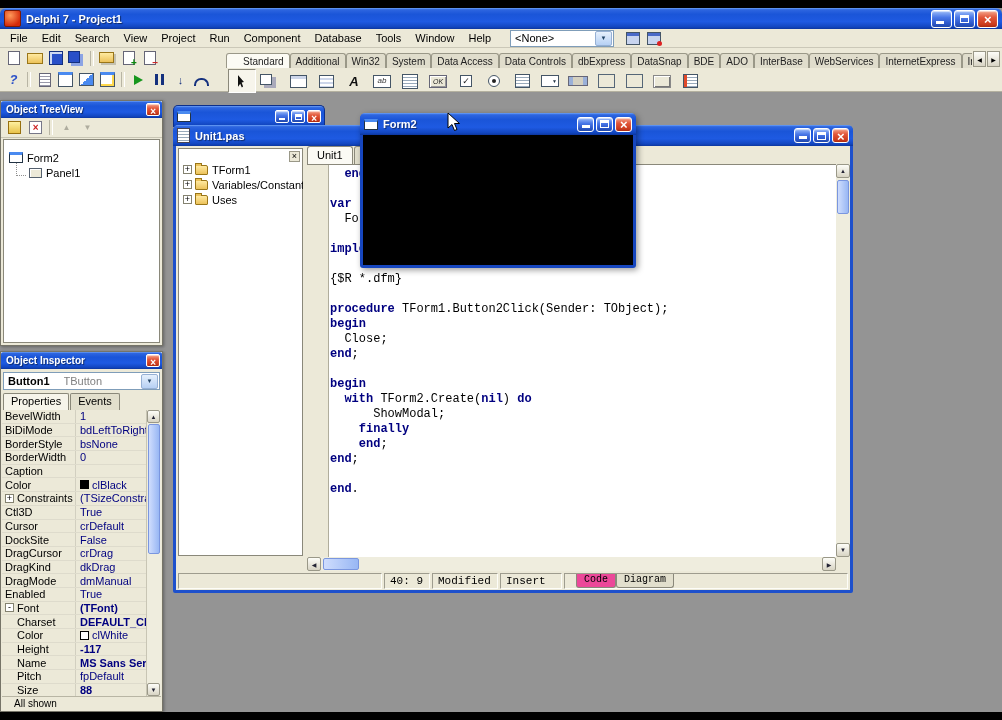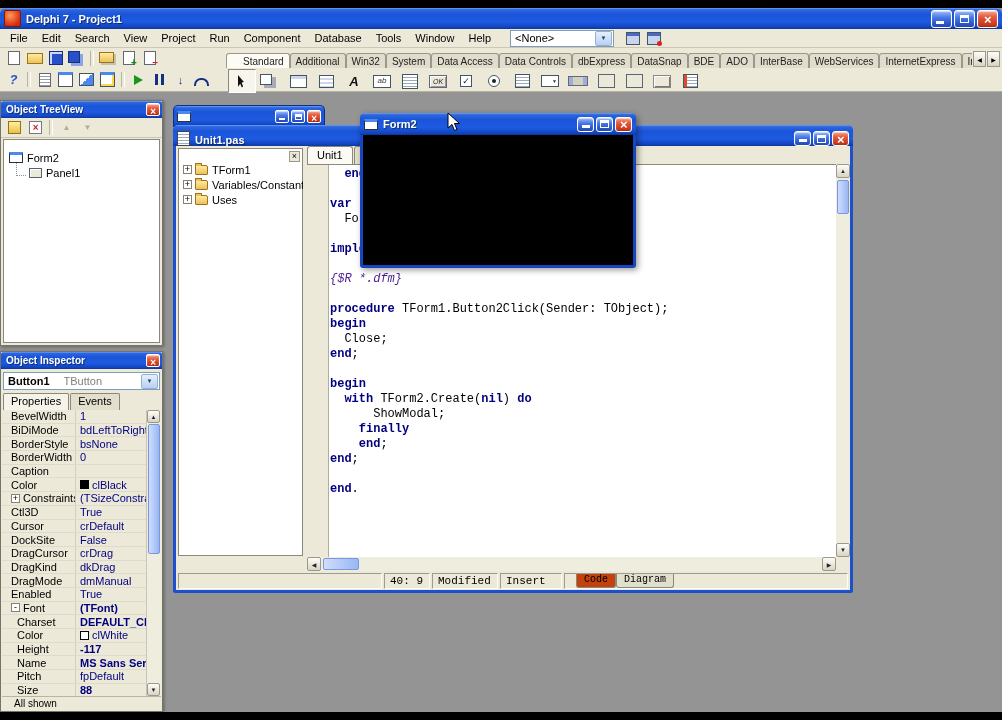--- a/index.html
+++ b/index.html
@@ -117,21 +117,21 @@
 
 .win-inspector{left:0;top:351px;width:163px;height:361px;z-index:6;}
 .oi-combo{position:absolute;left:2px;top:20px;right:2px;height:18px;background:#fff;border:1px solid #7f9db9;display:flex;align-items:center;padding-left:4px;font-size:11px;box-sizing:border-box;}
 .oi-obj{font-weight:bold;white-space:nowrap;}
 .oi-type{color:#808080;margin-left:14px;flex:1;white-space:nowrap;overflow:hidden;}
 .oi-tabs{position:absolute;left:2px;top:41px;right:2px;height:17px;display:flex;align-items:flex-end;border-bottom:1px solid #8a887a;}
 .oitab{height:16px;line-height:15px;padding:0 7px;font-size:11px;border:1px solid #8a887a;border-bottom:none;border-radius:2px 2px 0 0;background:#e2dfcd;margin-right:1px;}
 .oitab.active{background:#f6f4ea;}
 .oi-grid{position:absolute;left:1px;top:58px;width:147px;bottom:15px;overflow:hidden;background:#ece9d8;}
 .prow{display:flex;height:13.7px;border-bottom:1px solid #dedbcc;align-items:center;box-sizing:border-box;}
-.pname{width:74px;flex:none;padding-left:9px;font-size:11px;color:#000;display:flex;align-items:center;overflow:hidden;white-space:nowrap;border-right:1px solid #d2cfc0;height:100%;box-sizing:border-box;}
+.pname{width:74px;flex:none;padding-left:3px;font-size:11px;color:#000;display:flex;align-items:center;overflow:hidden;white-space:nowrap;border-right:1px solid #d2cfc0;height:100%;box-sizing:border-box;}
 .pname.sub{padding-left:15px;}
 .pval{flex:1;padding-left:4px;font-size:11px;color:#000080;display:flex;align-items:center;overflow:hidden;white-space:nowrap;height:100%;}
 .pval .bold{font-weight:bold;}
 .expbox,.plusbox{width:9px;height:9px;border:1px solid #848270;background:#fff;font-size:9px;line-height:7px;display:flex;align-items:center;justify-content:center;margin-right:3px;flex:none;color:#000;box-sizing:border-box;}
 .swatch{width:9px;height:9px;border:1px solid #000;margin-right:3px;flex:none;box-sizing:border-box;}
 .oi-sb{position:absolute;right:1px;top:58px;width:14px;bottom:15px;background:#efedde;border-left:1px solid #c8c5b4;}
 .oi-status{position:absolute;left:1px;right:1px;bottom:1px;height:13px;border-top:1px solid #b8b5a4;font-size:10px;display:flex;align-items:center;padding-left:12px;background:#ece9d8;}
 
 
 .sbarrow{position:absolute;width:14px;height:14px;background:linear-gradient(#fdfdf8,#d8d4c4);border:1px solid #9a9888;border-radius:2px;display:flex;align-items:center;justify-content:center;box-sizing:border-box;color:#223;}
@@ -139,47 +139,47 @@
 .sb-down::before{content:"▼";font-size:6px;}
 .sb-left::before{content:"◀";font-size:6px;}
 .sb-right::before{content:"▶";font-size:6px;}
 .sbthumb{position:absolute;background:linear-gradient(90deg,#cfddfd,#98b7f4);border:1px solid #7a96df;border-radius:2px;box-sizing:border-box;}
 
 
 .bgwin{position:absolute;left:173px;top:105px;width:152px;height:22px;z-index:2;border:1px solid #0c2f8c;border-bottom:none;border-radius:5px 5px 0 0;display:flex;align-items:center;padding:0 3px;box-sizing:border-box;}
 
 
 .win-editor{position:absolute;left:173px;top:125px;width:680px;height:468px;background:#1d50cc;border-radius:6px 6px 2px 2px;z-index:3;}
-.edtitle{position:absolute;left:0;top:0;right:0;height:21px;border-radius:5px 5px 0 0;display:flex;align-items:flex-end;padding:0 4px;box-sizing:border-box;}
+.edtitle{position:absolute;left:0;top:0;right:0;height:21px;border-radius:5px 5px 0 0;display:flex;align-items:center;padding:0 4px;box-sizing:border-box;}
 .edtext{color:#fff;font-weight:bold;font-size:11px;margin-left:5px;flex:1;text-shadow:1px 1px 1px rgba(0,0,0,.5);}
 .docicon{width:11px;height:13px;background:repeating-linear-gradient(#fff 0 2px,#9ab 2px 3px);border:1px solid #445;flex:none;}
 .edclient{position:absolute;left:3px;right:3px;top:21px;bottom:3px;background:#ece9d8;overflow:hidden;}
 .edc-nav{position:absolute;left:2px;top:2px;width:125px;height:408px;background:#fff;border:1px solid #8a887a;box-sizing:border-box;padding-top:13px;}
 .navclose{position:absolute;right:2px;top:2px;width:11px;height:11px;border:1px solid #9a9888;background:#ece9d8;display:flex;align-items:center;justify-content:center;box-sizing:border-box;}
 .navclose::before{content:"×";font-size:9px;line-height:1;}
 .nvrow{display:flex;align-items:center;height:15px;padding-left:4px;font-size:11px;white-space:nowrap;}
 .folder{width:13px;height:10px;background:linear-gradient(#ffe9a0,#ecc25a);border:1px solid #9a7618;border-radius:1px 2px 1px 1px;margin-right:4px;position:relative;flex:none;box-sizing:border-box;}
 .folder::before{content:"";position:absolute;left:-1px;top:-3px;width:5px;height:2px;background:#ecc25a;border:1px solid #9a7618;border-bottom:none;}
 .edc-split{position:absolute;left:127px;top:2px;width:4px;height:408px;background:#ece9d8;}
 .edc-tabs{position:absolute;left:131px;top:0;right:14px;height:18px;display:flex;align-items:flex-end;}
 .ttab{height:17px;line-height:17px;padding:0 9px;font-size:11px;border:1px solid #8a887a;border-bottom:none;border-radius:3px 3px 0 0;background:#e2dfcd;margin-right:1px;color:#000;}
 .ttab.active{background:#fbfaf4;}
 .edc-code{position:absolute;left:131px;top:18px;right:14px;bottom:33px;background:#fff;border-top:1px solid #8a887a;overflow:hidden;}
 .gutter{position:absolute;left:0;top:0;width:21px;bottom:0;background:#ece9d8;border-right:1px solid #b0ad9c;}
 .codetext{position:absolute;left:23px;top:2px;right:0;bottom:0;overflow:hidden;font-family:"Liberation Mono","DejaVu Sans Mono",monospace;font-size:12px;line-height:15px;color:#000;}
 .cline{white-space:pre;height:15px;}
 .tok-k{color:#000080;font-weight:bold;}
-.tok-d{color:#4c1d95;font-style:italic;}
+.tok-d{color:#000000;}
 .edc-vscroll{position:absolute;right:0;top:18px;width:14px;bottom:33px;background:#efedde;}
 .edc-hscroll{position:absolute;left:131px;right:14px;bottom:19px;height:14px;background:#efedde;}
 .edc-status{position:absolute;left:0;right:0;bottom:0;height:19px;background:#ece9d8;display:flex;align-items:center;padding:1px 2px;box-sizing:border-box;}
 .scell{height:16px;background:#ece9d8;border:1px solid;border-color:#9e9c8e #fdfdf8 #fdfdf8 #9e9c8e;display:flex;align-items:center;font-size:11px;padding:0 5px;margin-right:2px;overflow:hidden;box-sizing:border-box;white-space:nowrap;font-family:Liberation Mono, monospace;}
 .vtabs{display:flex;margin-left:6px;}
 .vtab{height:14px;line-height:13px;padding:0 7px;font-size:10px;border:1px solid #8a887a;border-top:none;border-radius:0 0 3px 3px;background:#e2dfcd;}
-.vtab.active{background:#c2410c;}
+.vtab.active{background:#ec4899;}
 
 
 .win-form2{position:absolute;left:360px;top:113px;width:276px;height:155px;background:#1646bf;border-radius:6px 6px 3px 3px;z-index:10;box-shadow:2px 2px 6px rgba(0,0,0,.4);}
 .f2title{position:absolute;left:0;top:0;right:0;height:22px;border-radius:5px 5px 0 0;display:flex;align-items:center;padding:0 4px;box-sizing:border-box;}
 .f2text{color:#fff;font-weight:bold;font-size:11px;margin-left:5px;flex:1;text-shadow:1px 1px 1px rgba(0,0,0,.5);}
 .formicon{width:14px;height:11px;background:#fff;border:1px solid #234;border-top:3px solid #4a8af0;flex:none;box-sizing:border-box;}
 .f2client{position:absolute;left:3px;right:3px;top:22px;bottom:3px;background:#000;}
 
 .cursor-svg{position:absolute;left:447px;top:112px;z-index:30;}
 </style>

